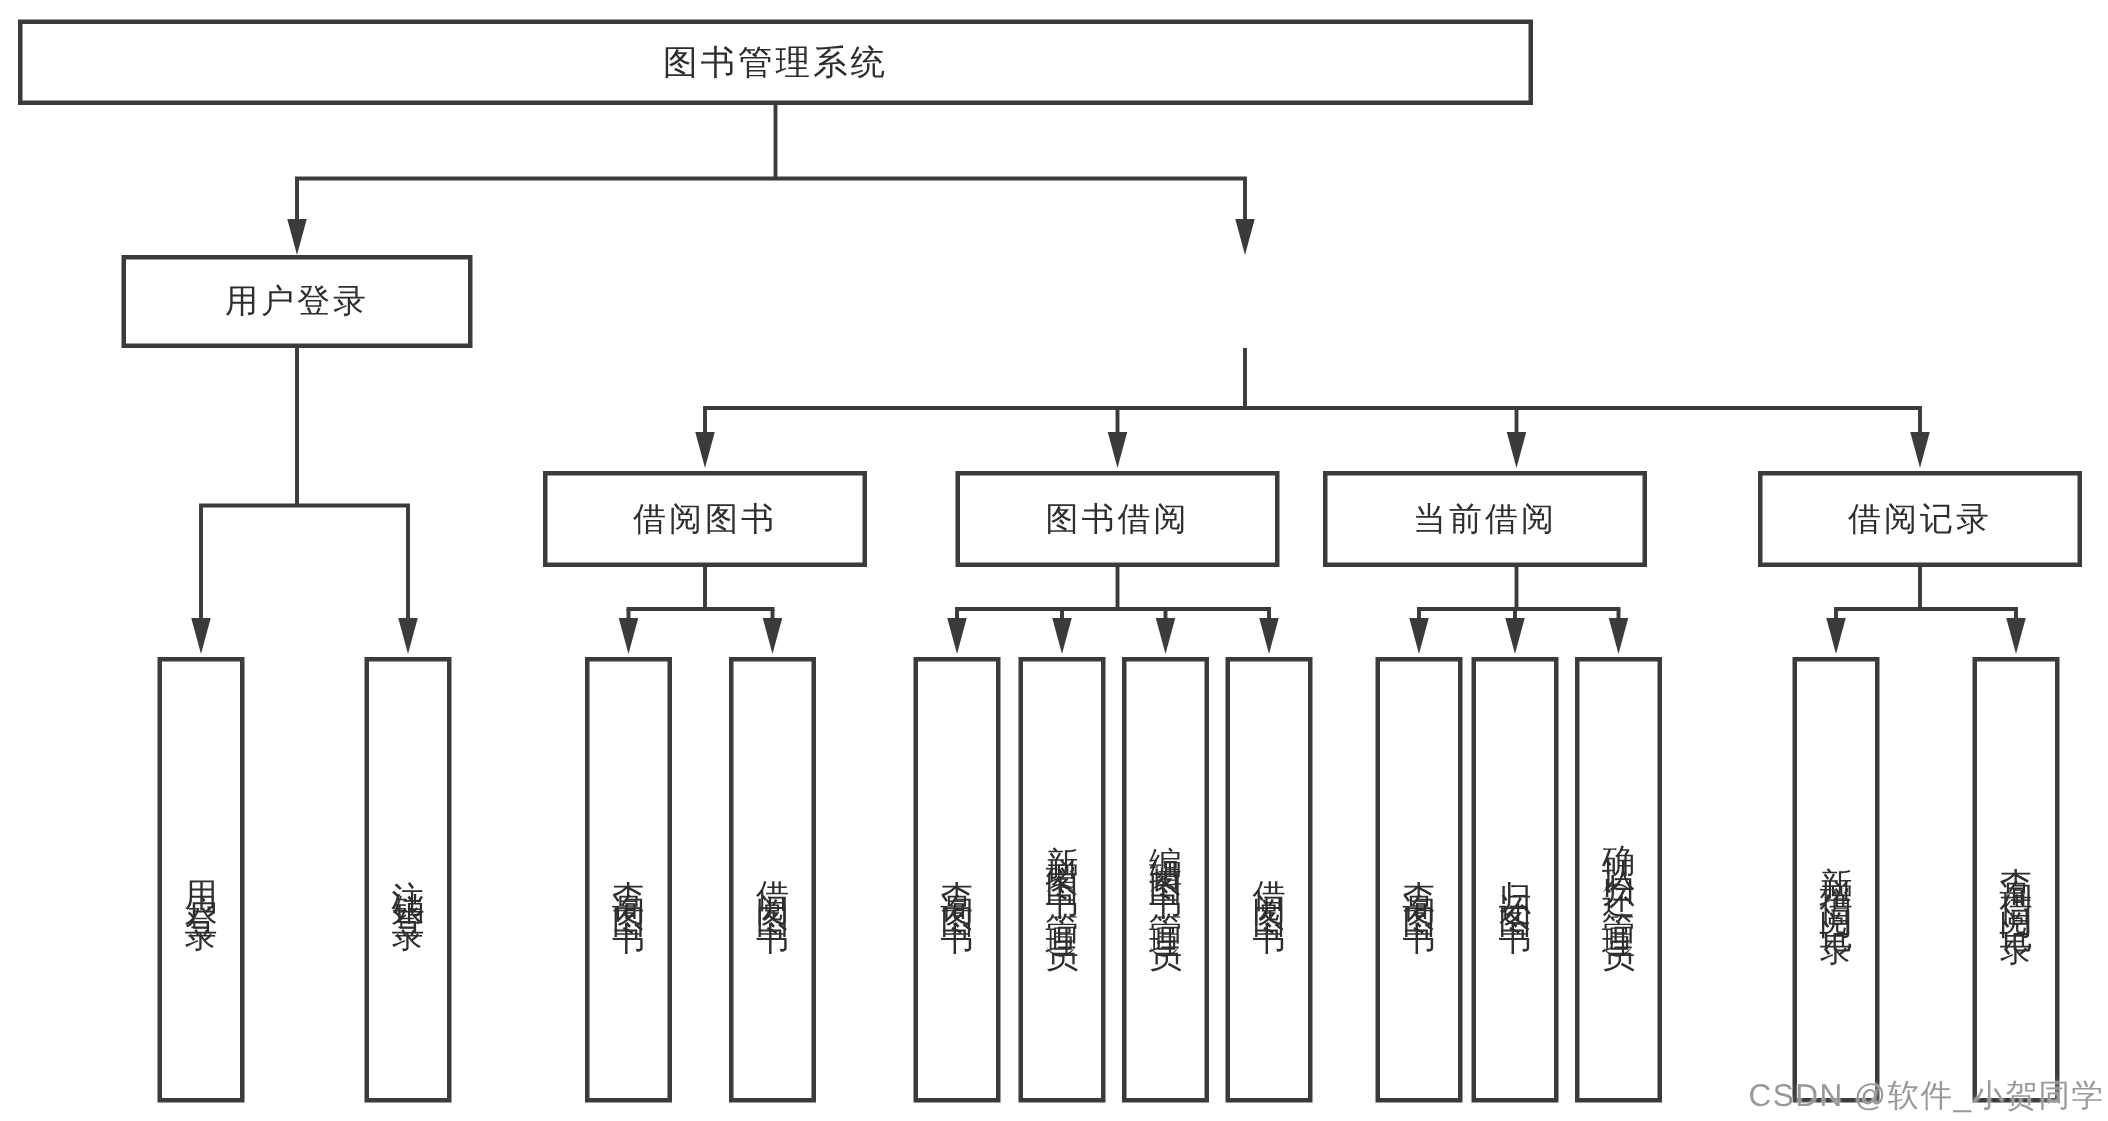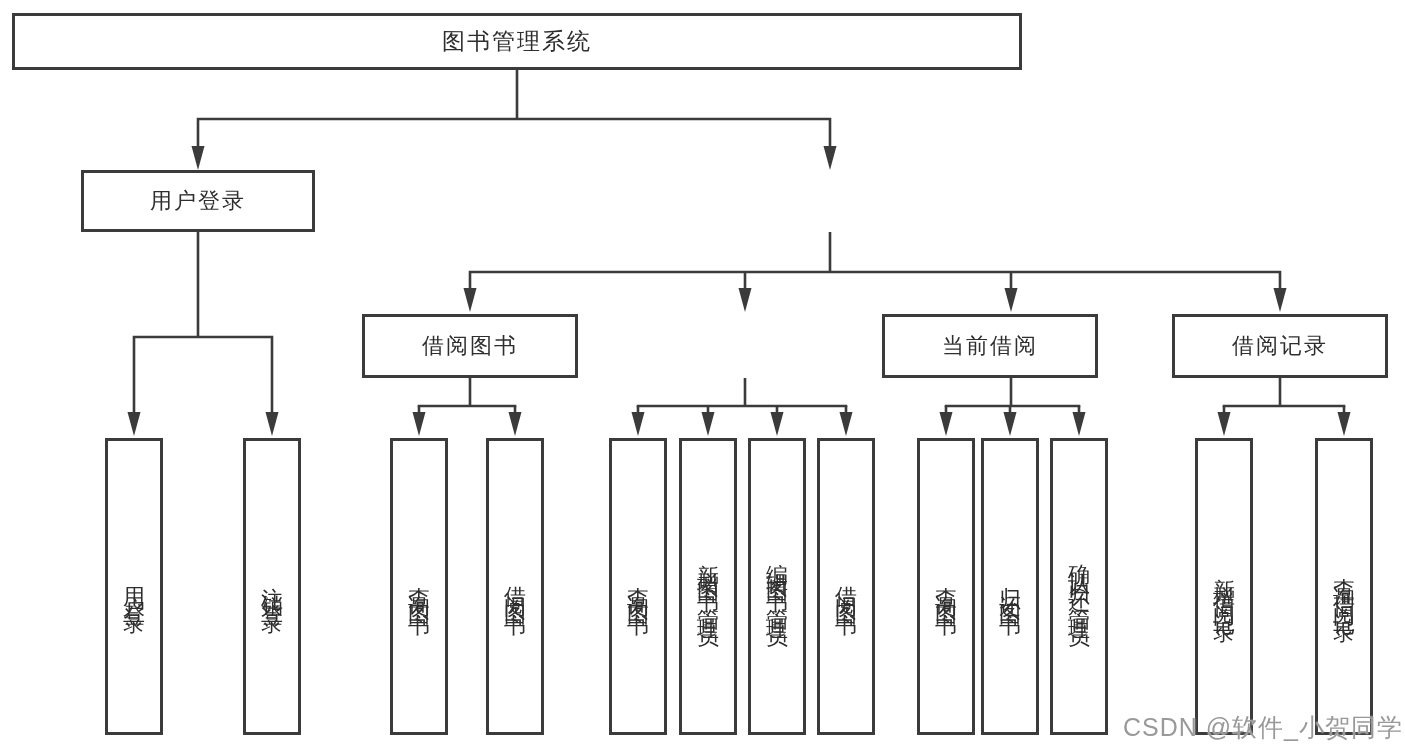--- a/index.html
+++ b/index.html
@@ -42,21 +42,21 @@
     text-orientation: mixed;
     letter-spacing: 9px;
     line-height: 1;
     white-space: nowrap;
   }
   .lbl { display: block; }
   #watermark {
     position: absolute;
     right: 2px;
     bottom: 3px;
-    font-size: 25px;
+    font-size: 21px;
     color: var(--wm);
     letter-spacing: 1px;
     z-index: 5;
     text-shadow: 0 0 2px #ffffff;
     white-space: nowrap;
   }
 </style>
 </head>
 <body>
 
@@ -97,20 +97,23 @@
   <div class="box root" style="left:12px; top:13px; width:1010px; height:57px">
     <span class="lbl">图书管理系统</span>
   </div>
 
   <div class="box" style="left:81px; top:170px; width:234px; height:62px">
     <span class="lbl">用户登录</span>
   </div>
 
   <div class="box" style="left:362px; top:314px; width:216px; height:64px">
     <span class="lbl">借阅图书</span>
+  </div>
+  <div class="box" style="left:637px; top:314px; width:216px; height:64px">
+    <span class="lbl">图书借阅</span>
   </div>
   <div class="box" style="left:882px; top:314px; width:216px; height:64px">
     <span class="lbl">当前借阅</span>
   </div>
   <div class="box" style="left:1172px; top:314px; width:216px; height:64px">
     <span class="lbl">借阅记录</span>
   </div>
 
   <div class="box v" style="left:105px; top:438px; width:58px; height:297px">
     <span class="lbl">用户登录</span>

